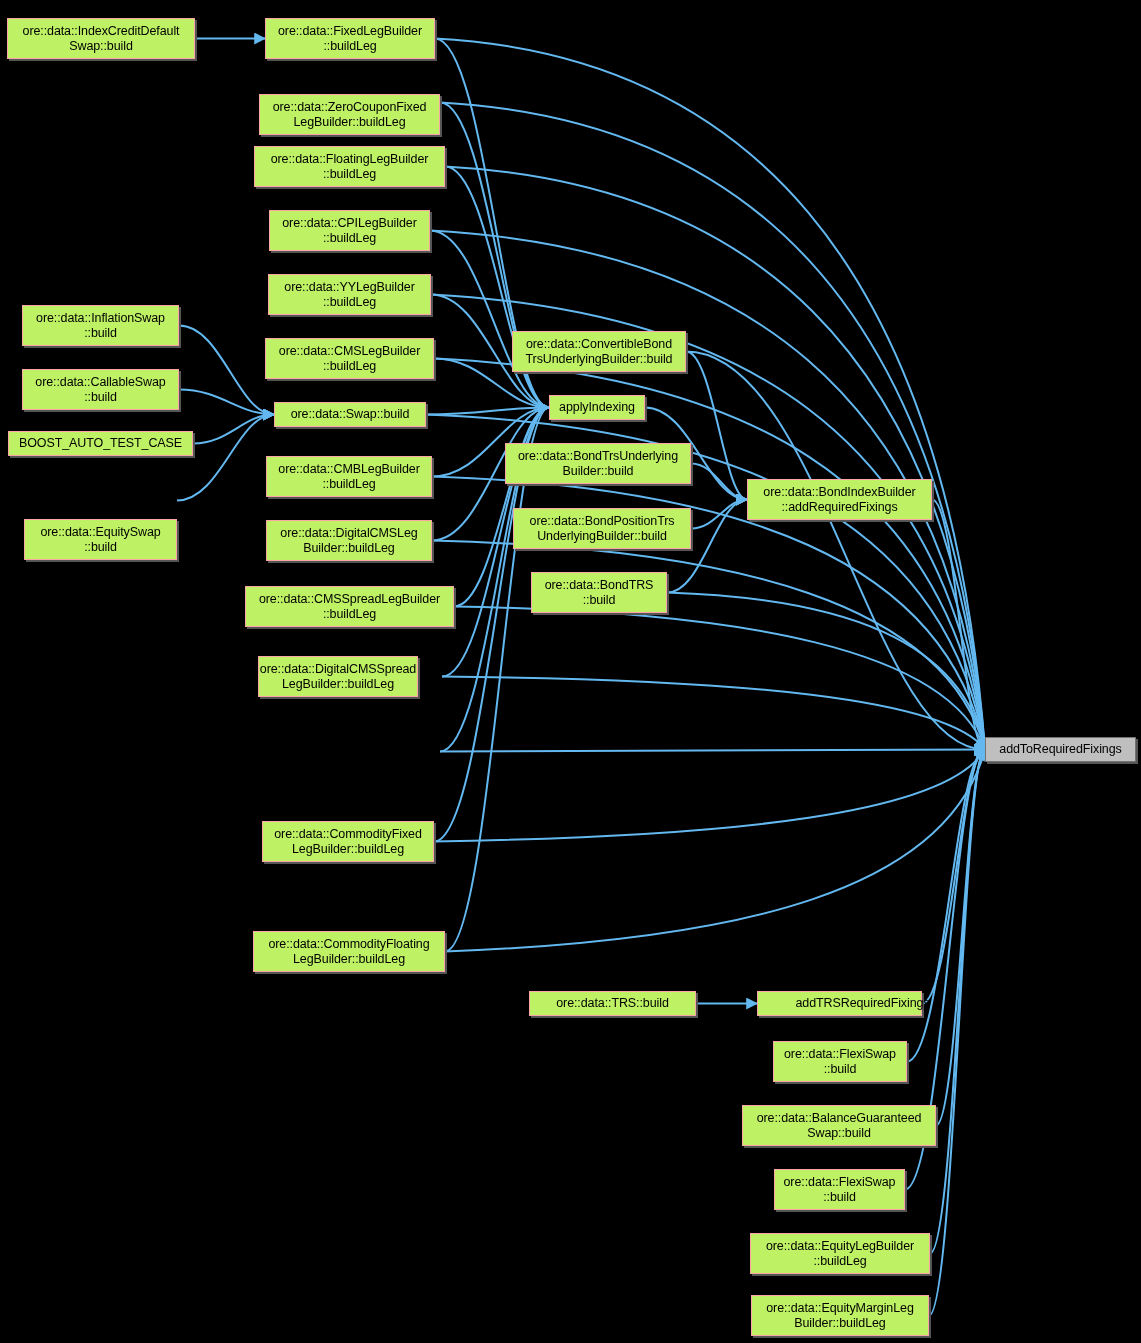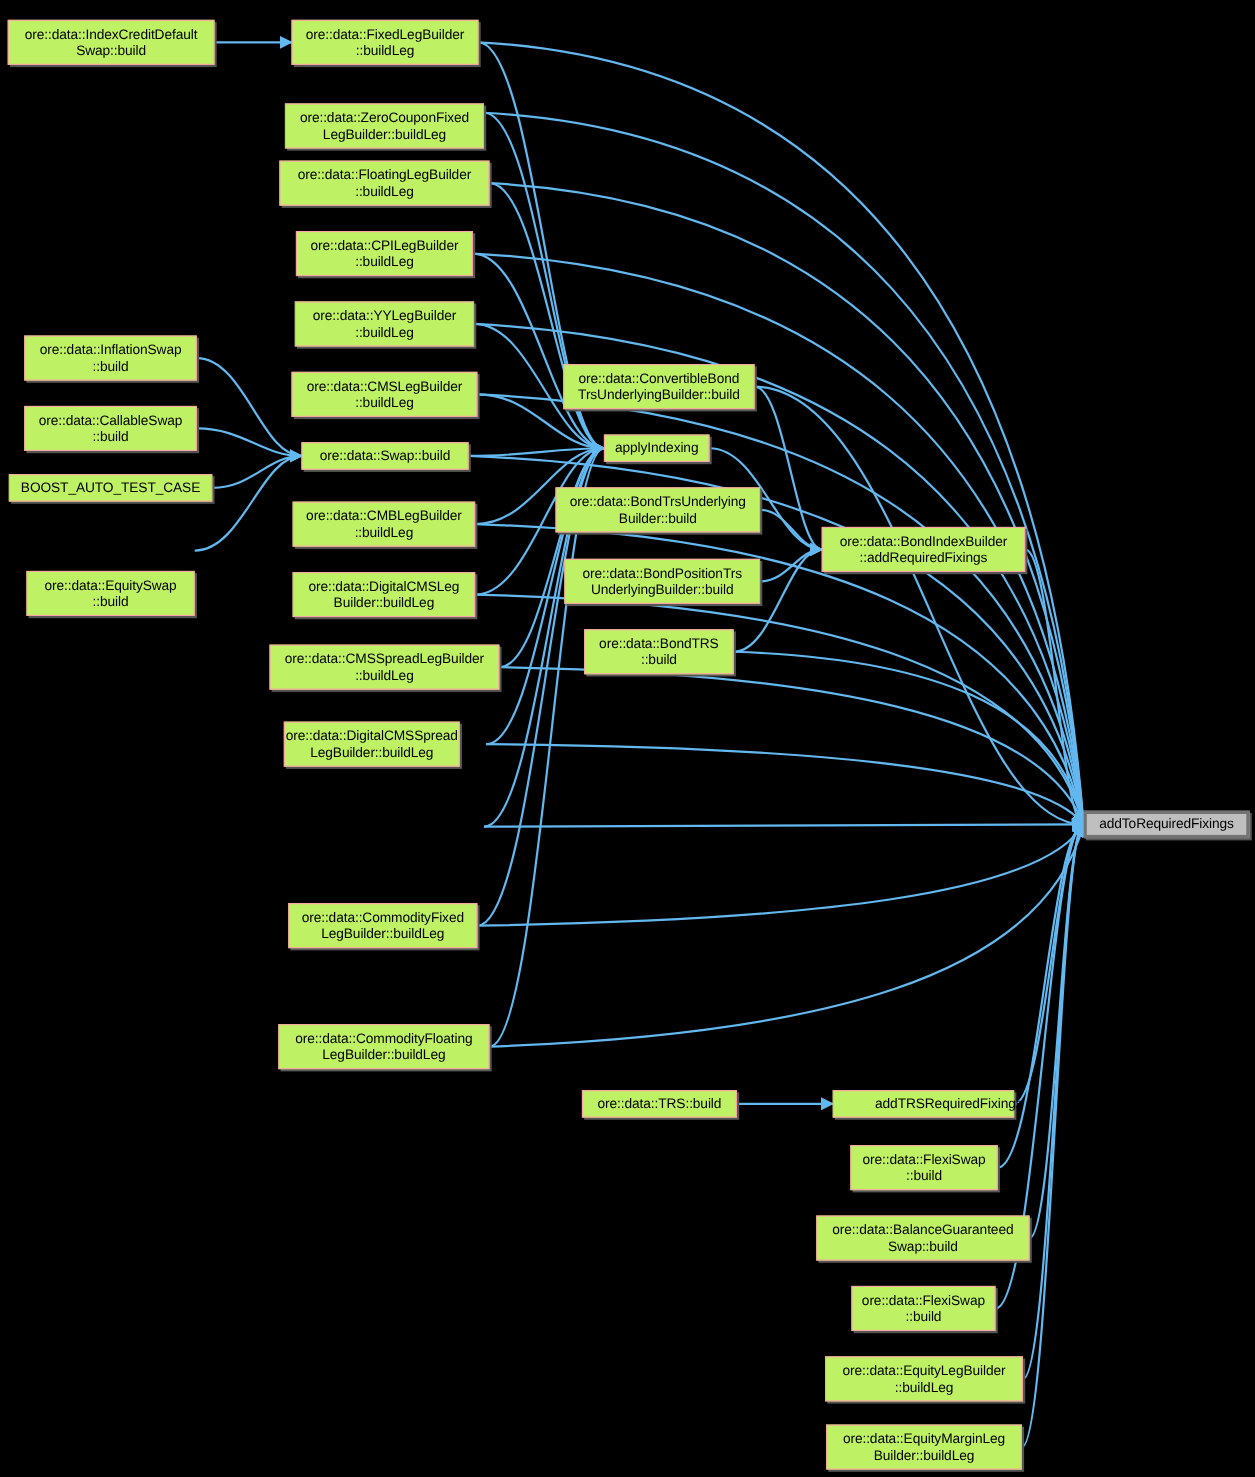--- a/index.html
+++ b/index.html
@@ -37,21 +37,21 @@
     font-size: 12.5px;
     line-height: 14.5px;
     letter-spacing: -0.1px;
     font-family: "Liberation Sans", sans-serif;
     white-space: pre-line;
     padding: 0 2px;
     z-index: 5;
   }
   .node.target {
     background: #bfbfbf;
-    border: 3px solid #737373;
+    border: 1px solid #737373;
   }
 </style>
 </head>
 <body>
 
 <div id="canvas">
   <svg id="edge-layer" viewBox="0 0 1141 1343" xmlns="http://www.w3.org/2000/svg">
     <defs>
       <marker id="ah" viewBox="0 0 10 10" refX="9" refY="5" markerWidth="6" markerHeight="6" orient="auto-start-reverse">
         <path d="M 0 0 L 10 5 L 0 10 z" fill="#63b8f0"></path>
@@ -146,21 +146,21 @@
 TrsUnderlyingBuilder::build</span></div>
     <div class="node" style="left: 549px; top: 395px; width: 96px; height: 25px;"><span>applyIndexing</span></div>
     <div class="node" style="left: 505px; top: 443px; width: 186px; height: 41px;"><span>ore::data::BondTrsUnderlying
 Builder::build</span></div>
     <div class="node" style="left: 513px; top: 508px; width: 178px; height: 41px;"><span>ore::data::BondPositionTrs
 UnderlyingBuilder::build</span></div>
     <div class="node" style="left: 531px; top: 572px; width: 136px; height: 41px;"><span>ore::data::BondTRS
 ::build</span></div>
     <div class="node" style="left: 747px; top: 479px; width: 185px; height: 41px;"><span>ore::data::BondIndexBuilder
 ::addRequiredFixings</span></div>
-    <div class="node" style="left: 529px; top: 991px; width: 141px; height: 25px;"><span>ore::data::TRS::build</span></div>
+    <div class="node" style="left: 529px; top: 991px; width: 167px; height: 25px;"><span>ore::data::TRS::build</span></div>
     <div class="node" style="left: 757px; top: 991px; width: 165px; height: 25px; padding-left: 48px;"><span>addTRSRequiredFixings</span></div>
     <div class="node" style="left: 773px; top: 1041px; width: 134px; height: 41px;"><span>ore::data::FlexiSwap
 ::build</span></div>
     <div class="node" style="left: 742px; top: 1105px; width: 194px; height: 41px;"><span>ore::data::BalanceGuaranteed
 Swap::build</span></div>
     <div class="node" style="left: 774px; top: 1169px; width: 131px; height: 41px;"><span>ore::data::FlexiSwap
 ::build</span></div>
     <div class="node" style="left: 750px; top: 1233px; width: 180px; height: 41px;"><span>ore::data::EquityLegBuilder
 ::buildLeg</span></div>
     <div class="node" style="left: 751px; top: 1295px; width: 178px; height: 41px;"><span>ore::data::EquityMarginLeg

